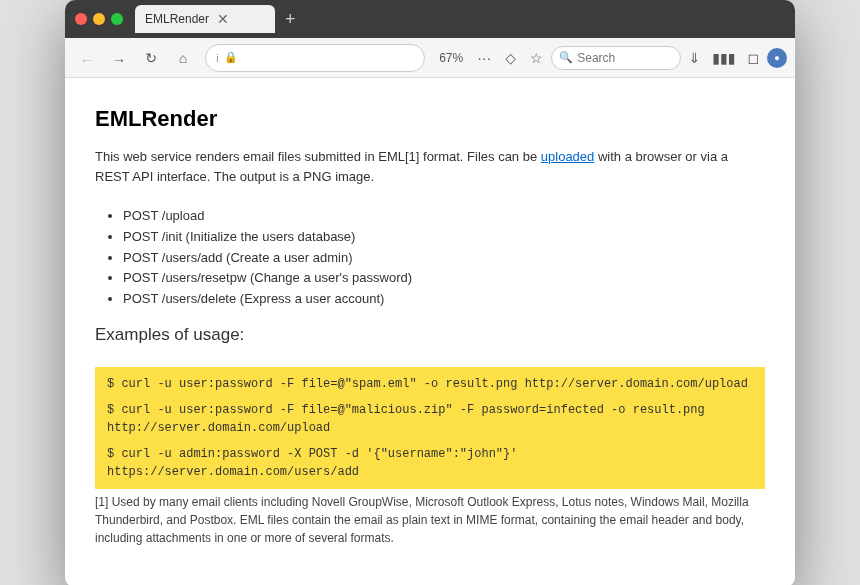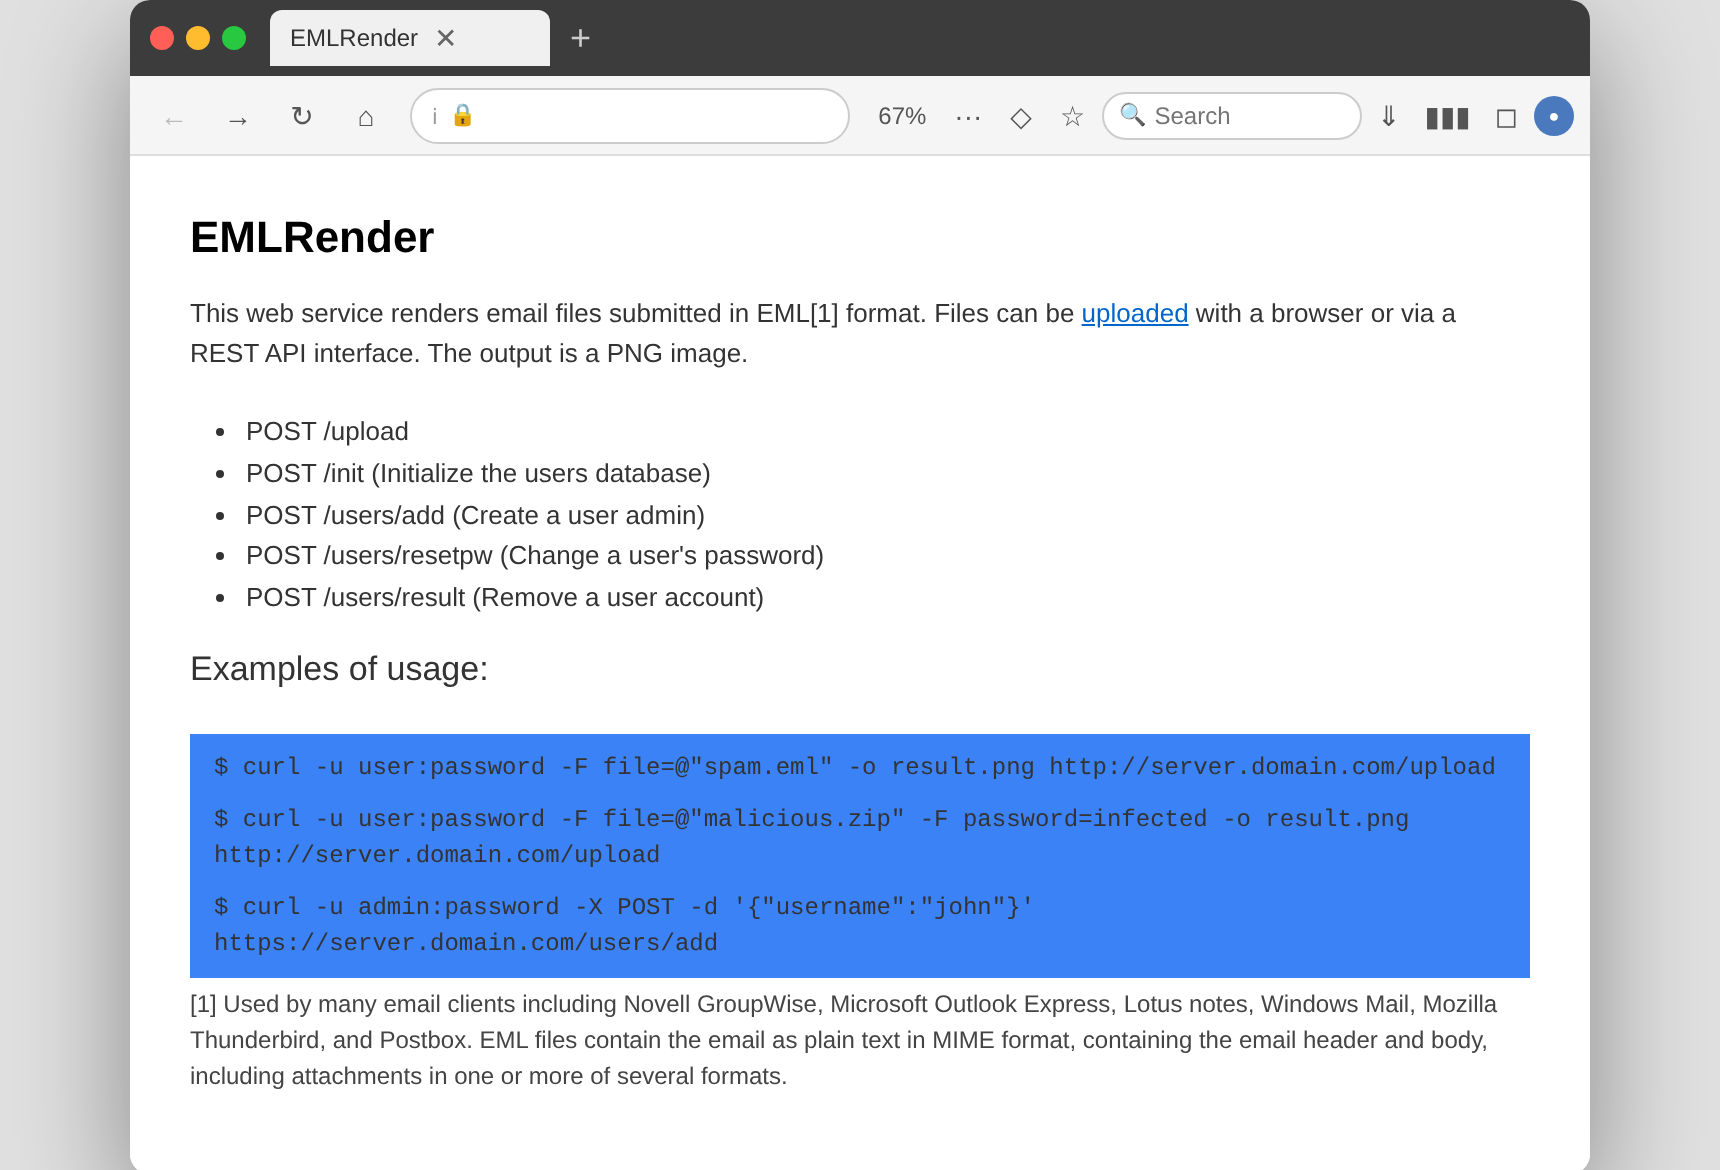--- a/index.html
+++ b/index.html
@@ -197,21 +197,21 @@
     }
     .commands-list li {
       font-size: 13px;
       line-height: 1.6;
     }
     .examples-label {
       font-size: 17px;
       margin-bottom: 20px;
     }
     .code-block {
-      background: #3b82f6;
+      background: #fde047;
       border: none;
       padding: 8px 12px;
       font-family: 'Courier New', Courier, monospace;
       font-size: 12px;
       color: #333;
       margin-bottom: 4px;
       line-height: 1.5;
     }
     .code-line {
       display: block;
@@ -291,21 +291,21 @@
       <span>This web service renders email files submitted in EML[1] format. Files can be</span>
       <a class="link" href="#">uploaded</a>
       <span>with a browser or via a REST API interface. The output is a PNG image.</span>
     </p>
 
     <ul class="commands-list">
       <li><span>POST /upload</span></li>
       <li><span>POST /init (Initialize the users database)</span></li>
       <li><span>POST /users/add (Create a user admin)</span></li>
       <li><span>POST /users/resetpw (Change a user's password)</span></li>
-      <li><span>POST /users/result (Remove a user account)</span></li>
+      <li><span>POST /users/delete (Express a user account)</span></li>
     </ul>
 
     <p class="examples-label">Examples of usage:</p>
     <div class="code-block">
       <span class="code-line">$ curl -u user:password -F file=@"spam.eml" -o result.png http://server.domain.com/upload</span>
       <span class="code-line">$ curl -u user:password -F file=@"malicious.zip" -F password=infected -o result.png http://server.domain.com/upload</span>
       <span class="code-line">$ curl -u admin:password -X POST -d '{"username":"john"}' https://server.domain.com/users/add</span>
     </div>
 
     <p class="footnote">[1] Used by many email clients including Novell GroupWise, Microsoft Outlook Express, Lotus notes, Windows Mail, Mozilla Thunderbird, and Postbox. EML files contain the email as plain text in MIME format, containing the email header and body, including attachments in one or more of several formats.</p>

